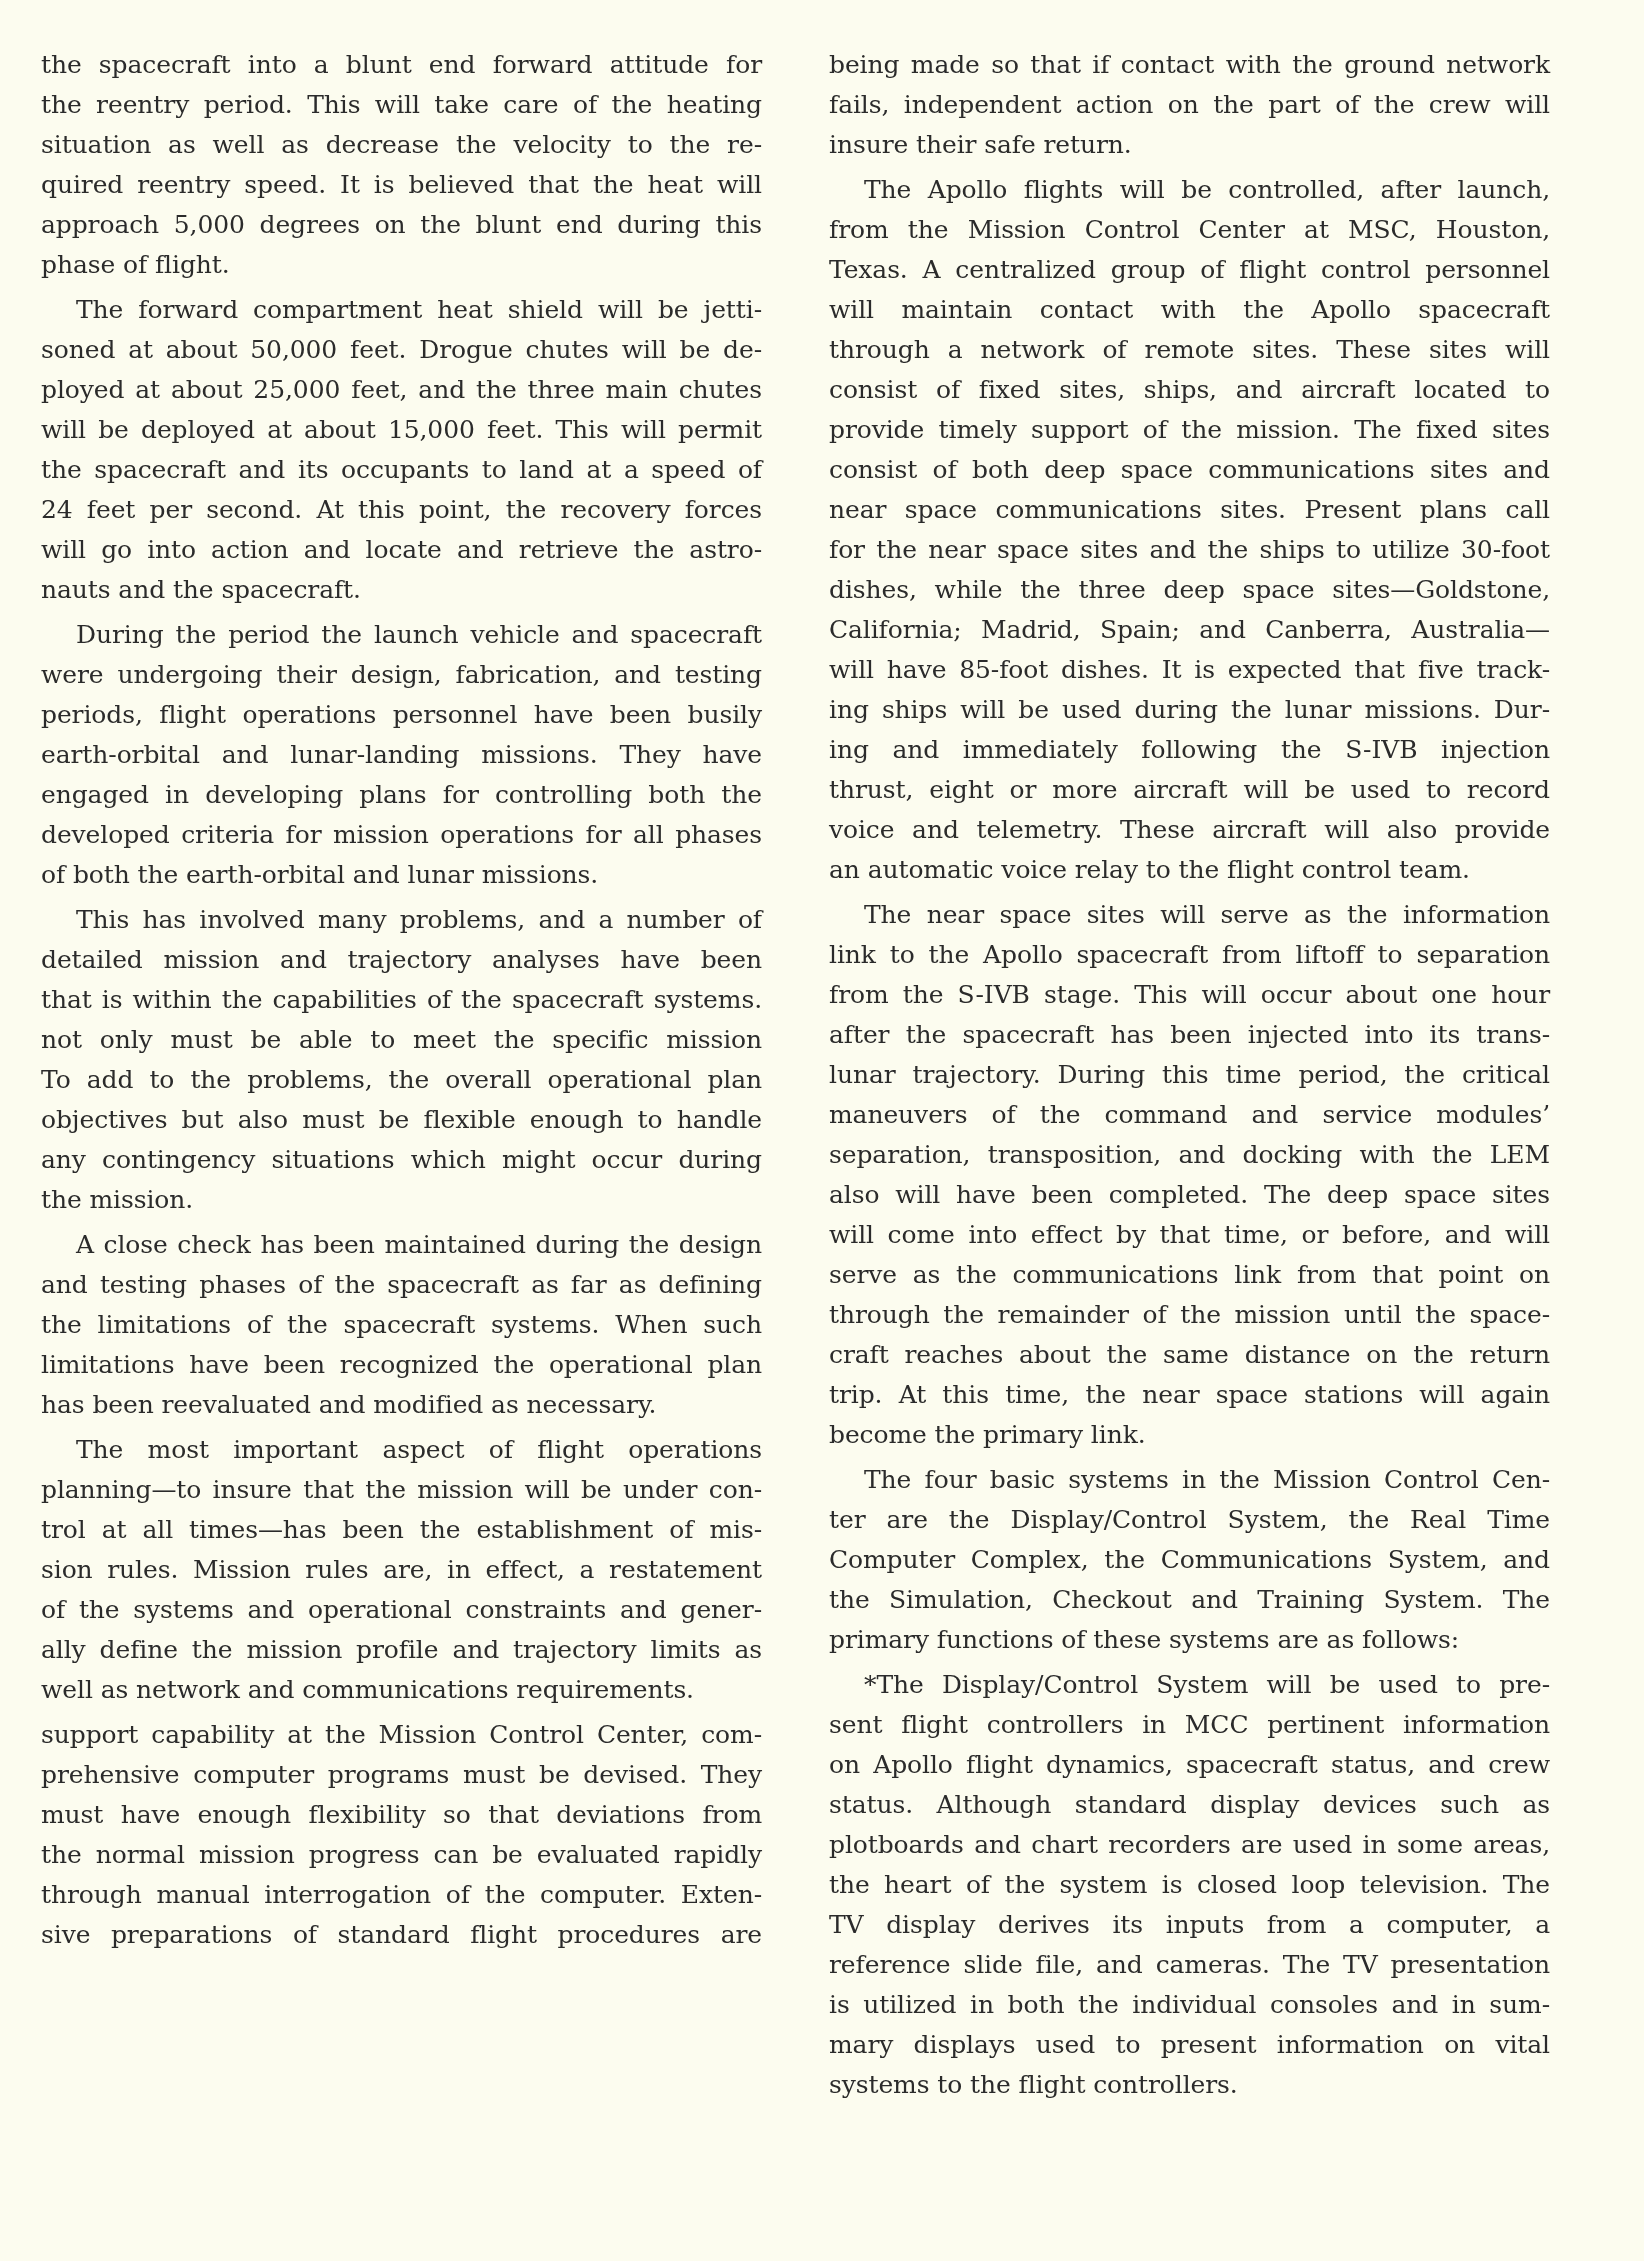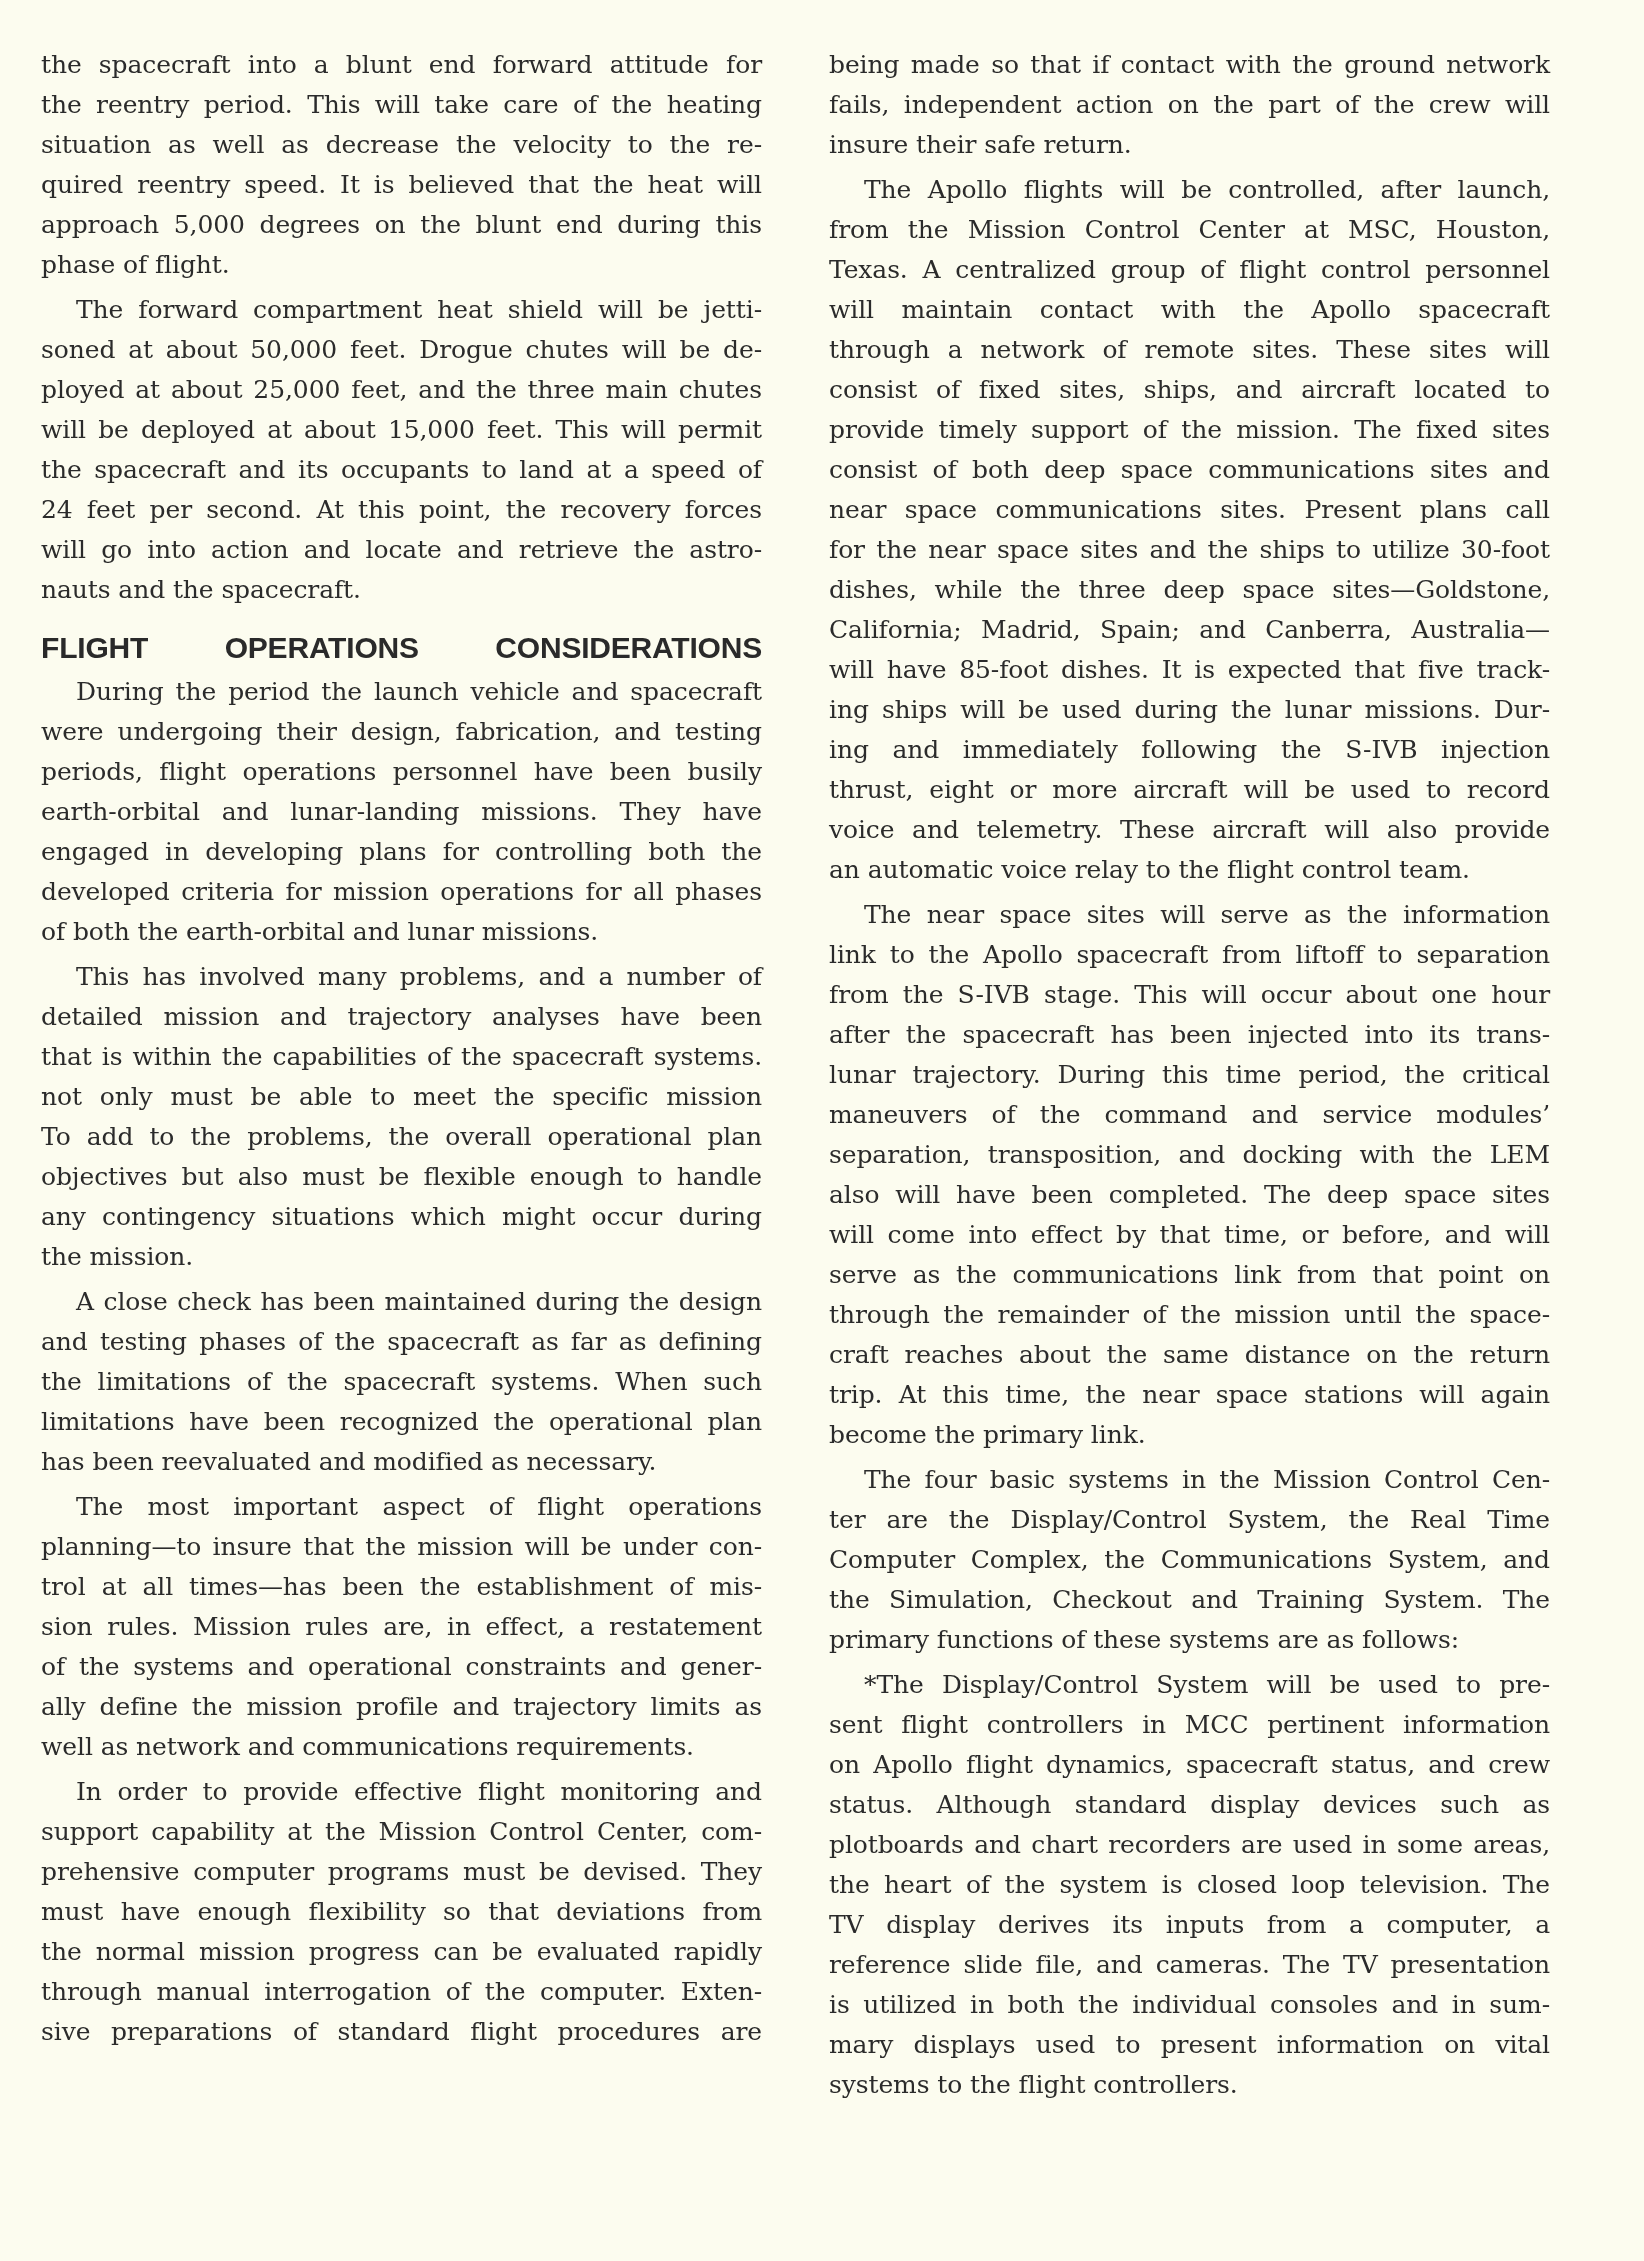--- a/index.html
+++ b/index.html
@@ -55,21 +55,20 @@
       <div class="para">
         <span class="line indent">The forward compartment heat shield will be jetti-</span>
         <span class="line">soned at about 50,000 feet. Drogue chutes will be de-</span>
         <span class="line">ployed at about 25,000 feet, and the three main chutes</span>
         <span class="line">will be deployed at about 15,000 feet. This will permit</span>
         <span class="line">the spacecraft and its occupants to land at a speed of</span>
         <span class="line">24 feet per second. At this point, the recovery forces</span>
         <span class="line">will go into action and locate and retrieve the astro-</span>
         <span class="line last">nauts and the spacecraft.</span>
       </div>
-      <div class="heading">FLIGHT OPERATIONS CONSIDERATIONS</div>
       <div class="para">
         <span class="line indent">During the period the launch vehicle and spacecraft</span>
         <span class="line">were undergoing their design, fabrication, and testing</span>
         <span class="line">periods, flight operations personnel have been busily</span>
         <span class="line">earth-orbital and lunar-landing missions. They have</span>
         <span class="line">engaged in developing plans for controlling both the</span>
         <span class="line">developed criteria for mission operations for all phases</span>
         <span class="line last">of both the earth-orbital and lunar missions.</span>
       </div>
       <div class="para">
@@ -92,21 +91,20 @@
       <div class="para">
         <span class="line indent">The most important aspect of flight operations</span>
         <span class="line">planning—to insure that the mission will be under con-</span>
         <span class="line">trol at all times—has been the establishment of mis-</span>
         <span class="line">sion rules. Mission rules are, in effect, a restatement</span>
         <span class="line">of the systems and operational constraints and gener-</span>
         <span class="line">ally define the mission profile and trajectory limits as</span>
         <span class="line last">well as network and communications requirements.</span>
       </div>
       <div class="para">
-        <span class="line indent">In order to provide effective flight monitoring and</span>
         <span class="line">support capability at the Mission Control Center, com-</span>
         <span class="line">prehensive computer programs must be devised. They</span>
         <span class="line">must have enough flexibility so that deviations from</span>
         <span class="line">the normal mission progress can be evaluated rapidly</span>
         <span class="line">through manual interrogation of the computer. Exten-</span>
         <span class="line">sive preparations of standard flight procedures are</span>
       </div>
     </div>
   <div class="col col-right" id="col-right">
       <div class="para">

